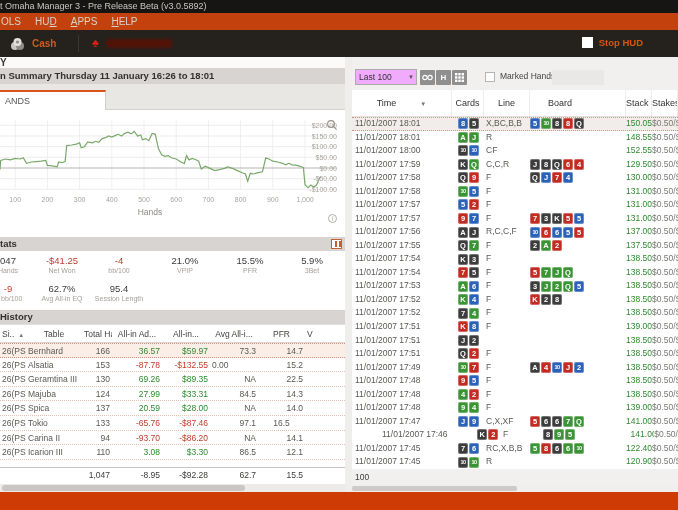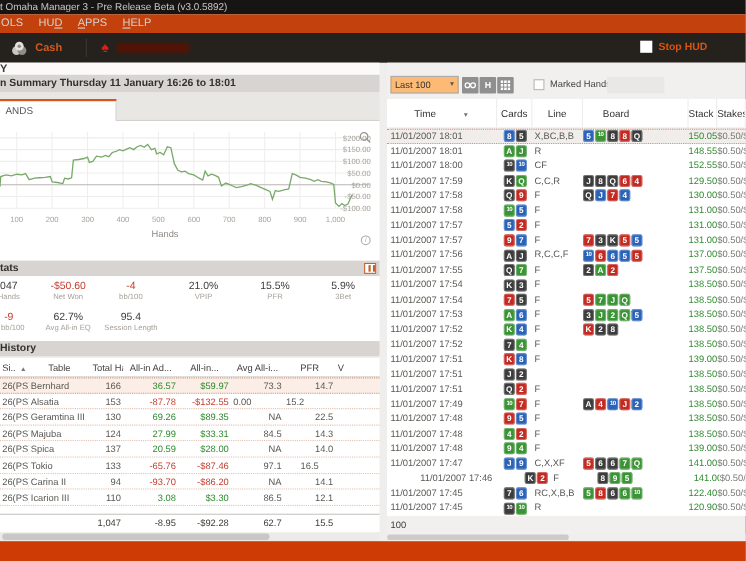--- a/index.html
+++ b/index.html
@@ -63,21 +63,21 @@
   .ht-summary{position:absolute;top:143px;left:0;width:345px;height:15px;line-height:15px;
               border-top:1px solid #c9c6c3;display:flex;color:#3d3b39;}
   .pos{color:#2f8a2f !important;}
   .neg{color:#c43c2c !important;}
   .sort-arrow{font-size:6px;color:#777;margin-left:4px;}
   .left-scrollbar{position:absolute;top:484px;left:0;width:345px;height:8px;background:#edebe9;}
   .left-scrollbar .thumb{position:absolute;left:2px;top:1px;width:243px;height:6px;background:#c9c6c3;border-radius:3px;}
   
   .right-panel{position:absolute;top:57px;left:352px;width:326px;height:435px;background:#f1f0ef;}
   .rt-toolbar{position:absolute;top:0;left:0;width:326px;height:33px;}
-  .rt-select{position:absolute;left:3px;top:12px;width:62px;height:16px;background:#fdba74;
+  .rt-select{position:absolute;left:3px;top:12px;width:62px;height:16px;background:#f0abfc;
              border:1px solid #ababab;font-size:8.5px;color:#333;line-height:14px;padding-left:3px;}
   .rt-select .arr{position:absolute;right:2px;top:0;font-size:6px;color:#555;line-height:14px;}
   .rt-btn{position:absolute;top:13px;width:15px;height:15px;background:#8f8f8f;border-radius:1px;
           color:#fff;font-size:8px;font-weight:bold;text-align:center;line-height:15px;}
   .rt-check{position:absolute;left:133px;top:15px;width:10px;height:10px;background:#fdfdfd;border:1px solid #b5b5b5;}
   .rt-check-label{position:absolute;left:148px;top:14px;font-size:8.5px;color:#444;}
   .rt-input{position:absolute;left:200px;top:13px;width:52px;height:15px;background:#e9e8e6;}
   .hands-table{position:absolute;top:33px;left:0;width:326px;background:#fff;}
   .hd-row{display:flex;height:13.54px;line-height:13.5px;font-size:8.5px;color:#5a5854;background:#fff;}
   .hd-row.sel{background:#f1edea;border-top:1px dotted #d4907c;border-bottom:1px dotted #d4907c;height:13.54px;line-height:11.5px;}
@@ -186,21 +186,21 @@
   <div class="stats-header">
     <span>tats</span>
     <span class="stats-icon"></span>
   </div>
   <div class="stats-body" id="stats-body">
       <div class="stat" style="left: -40px; top: 4px;">
         <div class="v">047</div>
         <div class="l">Hands</div>
       </div>
       <div class="stat" style="left: 14px; top: 4px;">
-        <div class="v neg">-$50.60</div>
+        <div class="v neg">-$41.25</div>
         <div class="l">Net Won</div>
       </div>
       <div class="stat" style="left: 71px; top: 4px;">
         <div class="v neg">-4</div>
         <div class="l">bb/100</div>
       </div>
       <div class="stat" style="left: 137px; top: 4px;">
         <div class="v">21.0%</div>
         <div class="l">VPIP</div>
       </div>
@@ -250,21 +250,21 @@
         <div class="ht-cell" style="width: 47px; text-align: right;">14.7</div>
         <div class="ht-cell" style="width: 40px; text-align: left;"></div>
       </div>
       <div class="ht-row">
         <div class="ht-cell" style="width: 26px; text-align: left;">26(PS)</div>
         <div class="ht-cell" style="width: 56px; text-align: left;">Alsatia</div>
         <div class="ht-cell" style="width: 30px; text-align: right;">153</div>
         <div class="ht-cell neg" style="width: 50px; text-align: right;">-87.78</div>
         <div class="ht-cell neg" style="width: 48px; text-align: right;">-$132.55</div>
         <div class="ht-cell" style="width: 48px; ">0.00</div>
-        <div class="ht-cell" style="width: 47px; text-align: left;">15.2</div>
+        <div class="ht-cell" style="width: 47px; text-align: right;">15.2</div>
         <div class="ht-cell" style="width: 40px; text-align: left;"></div>
       </div>
       <div class="ht-row">
         <div class="ht-cell" style="width: 26px; text-align: left;">26(PS)</div>
         <div class="ht-cell" style="width: 56px; text-align: left;">Geramtina III</div>
         <div class="ht-cell" style="width: 30px; text-align: right;">130</div>
         <div class="ht-cell pos" style="width: 50px; text-align: right;">69.26</div>
         <div class="ht-cell pos" style="width: 48px; text-align: right;">$89.35</div>
         <div class="ht-cell" style="width: 48px; text-align: right;">NA</div>
         <div class="ht-cell" style="width: 47px; text-align: right;">22.5</div>

